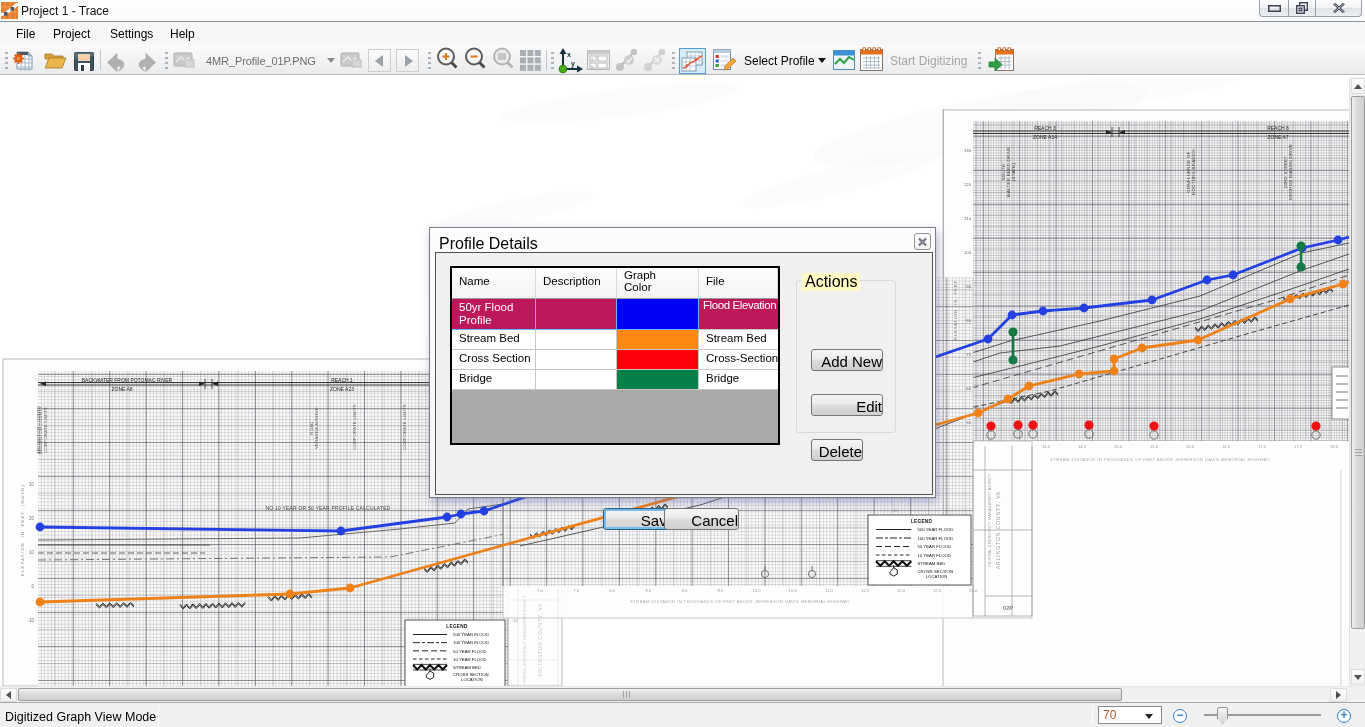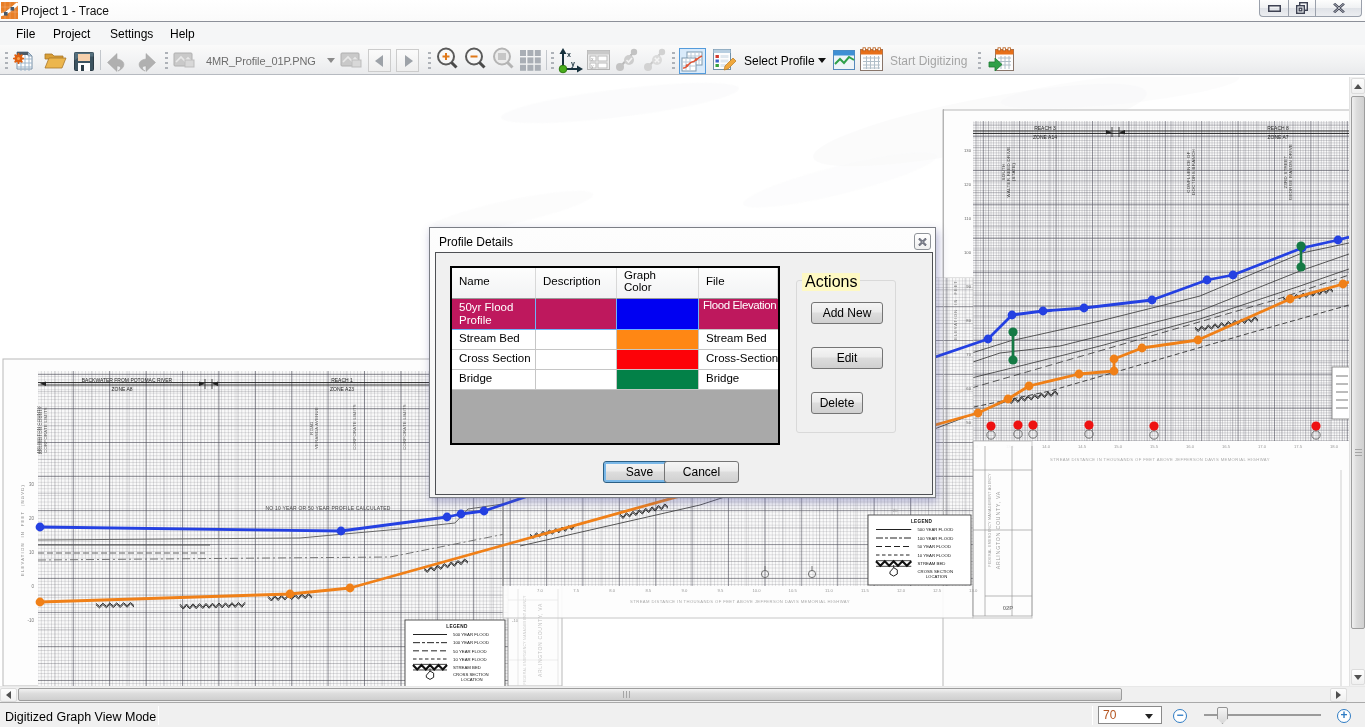--- a/index.html
+++ b/index.html
@@ -51,38 +51,38 @@
 #zoombox { position:absolute; left:1098px; top:706px; width:64px; height:18px; background:#fff; border:1px solid #8a8a8a; font-size:12px; color:#b4531f; padding:1px 4px; }
 #zoombox::after { content:""; position:absolute; right:8px; top:7px; border-left:4px solid transparent; border-right:4px solid transparent; border-top:5px solid #222; }
 .zbtn { position:absolute; top:709px; width:14px; height:14px; border-radius:50%; border:1.5px solid #2f7cc4; background:#fff; color:#2f7cc4; font-size:12px; line-height:11px; text-align:center; font-weight:bold;}
 #slidertrack { position:absolute; left:1204px; top:714px; width:117px; height:2px; background:#9a9a9a; }
 #sliderthumb { position:absolute; left:1217px; top:707px; width:11px; height:17px;
   background:linear-gradient(#f4f4f4,#d8d8d8); border:1px solid #949494; border-radius:2px 2px 0 0;
   clip-path:polygon(0 0,100% 0,100% 68%,50% 100%,0 68%); }
 
 #dialog { position:absolute; left:429px; top:227px; width:507px; height:271px;
   background:linear-gradient(#fdfdfd,#f4f4f4); border:1px solid #7b7e85; box-shadow:2px 4px 9px rgba(90,90,160,.45); }
-#dlgtitle { position:absolute; left:9px; top:7px; font-size:12px; color:#000; }
+#dlgtitle { position:absolute; left:9px; top:7px; font-size:16px; color:#000; }
 #dlgclose { position:absolute; left:484px; top:5px; width:17px; height:17px; background:linear-gradient(#fff,#f0f0f0); border:1px solid #8f9399; border-radius:3px; display:flex; align-items:center; justify-content:center; }
 #dlgclient { position:absolute; left:5px; top:24px; width:498px; height:243px; background:#f0f0f0; border:1px solid #4e5054; }
 #dtable { position:absolute; left:14px; top:13px; width:330px; height:179px; background:#a9a9a9; border:2px solid #000; font-size:11.5px; }
 .drow { position:absolute; left:0; display:flex; }
 .dcell { border-right:1px solid #c6c6c6; border-bottom:1px solid #c6c6c6; overflow:hidden; padding:2px 0 0 7px; white-space:nowrap; }
 .c1{width:84px;} .c2{width:81px;} .c3{width:82px;} .c4{width:79px; border-right:none;}
 #dhead { top:0; height:31px; background:linear-gradient(#fdfdfd,#f2f3f4); }
 #dhead .dcell{ border-right:1px solid #d8d8d8; border-bottom:1px solid #9a9a9a; padding-top:7px;}
 #drow1 { top:31px; height:31px; background:#be185d; color:#fff; }
 #drow2 { top:62px; height:20px; background:#fff; }
 #drow3 { top:82px; height:20px; background:#fff; }
 #drow4 { top:102px; height:20px; background:#fff; }
 .swatch { width:82px; border-right:1px solid #c6c6c6; border-bottom:1px solid #c6c6c6; }
 #agroup { position:absolute; left:360px; top:27px; width:100px; height:153px; border:1px solid #d9d9d9; border-radius:3px; }
 #aglabel { position:absolute; left:366px; top:20px; background:#fef9c3; padding:0 3px; font-size:16px; }
-.btn { position:absolute; height:22px; font-size:12px; text-align:center; padding-top:3px;
-  background:linear-gradient(#f5f5f5,#ebebeb 45%,#dddddd 50%,#d0d0d0); border:1px solid #757575; border-radius:3px; color:#000; }
+.btn { position:absolute; height:22px; font-size:15px; text-align:right; padding-top:3px;
+  background:linear-gradient(#f5f5f5,#ebebeb 45%,#dddddd 50%,#d0d0d0); border:1px solid #757575; border-radius:3px; color:#000;margin-top:47px; }
 #bsave { left:167px; top:208px; width:73px; border:1px solid #2b5f85; box-shadow:inset 0 0 0 2px #7ab8e8; border-radius:3px;}
 </style>
 </head>
 <body>
 <div id="app">
   <div id="titlebar">
     <svg id="appicon" viewBox="0 0 17 17">
         <rect x="0" y="0" width="17" height="17" fill="#e87f28"></rect>
         <path d="M4,0 V17 M9,0 V17 M14,0 V17 M0,5 H17 M0,10 H17" stroke="rgba(255,255,255,0.25)" stroke-width="0.8"></path>
         <path d="M-1,13 L4.5,11.5 L11,6.5 L17,1.5" stroke="#fff" stroke-width="3"></path>

